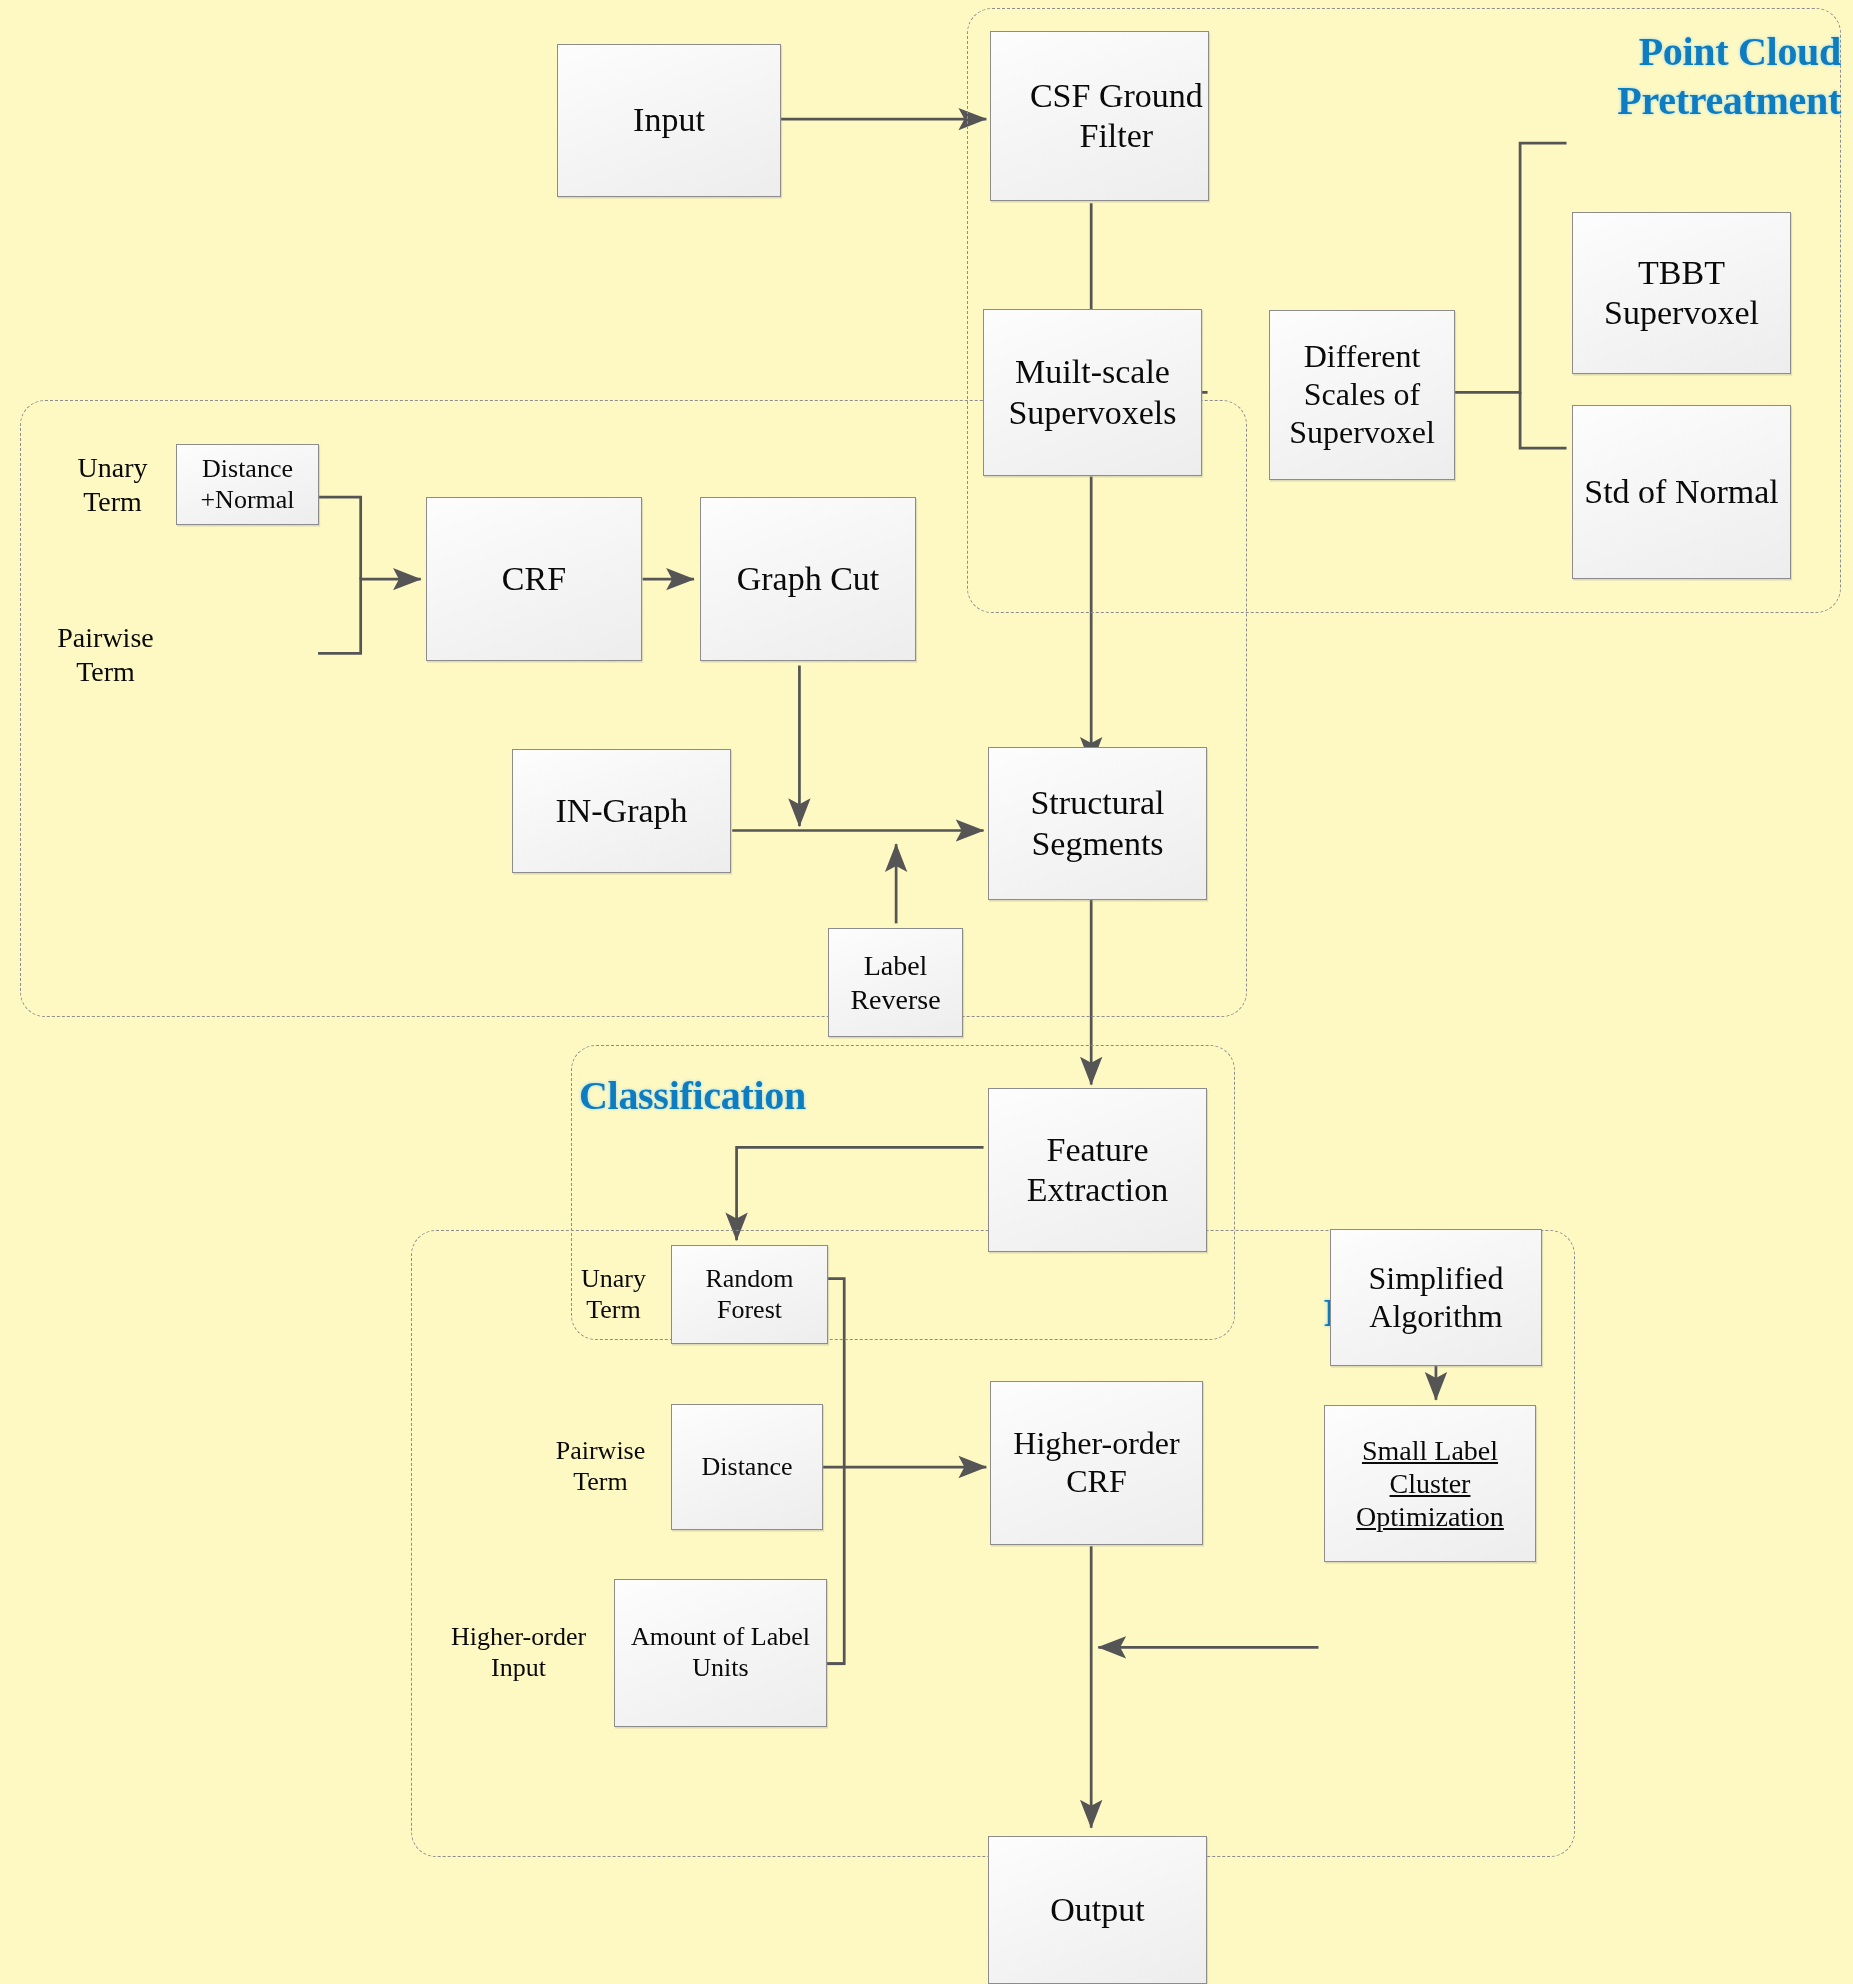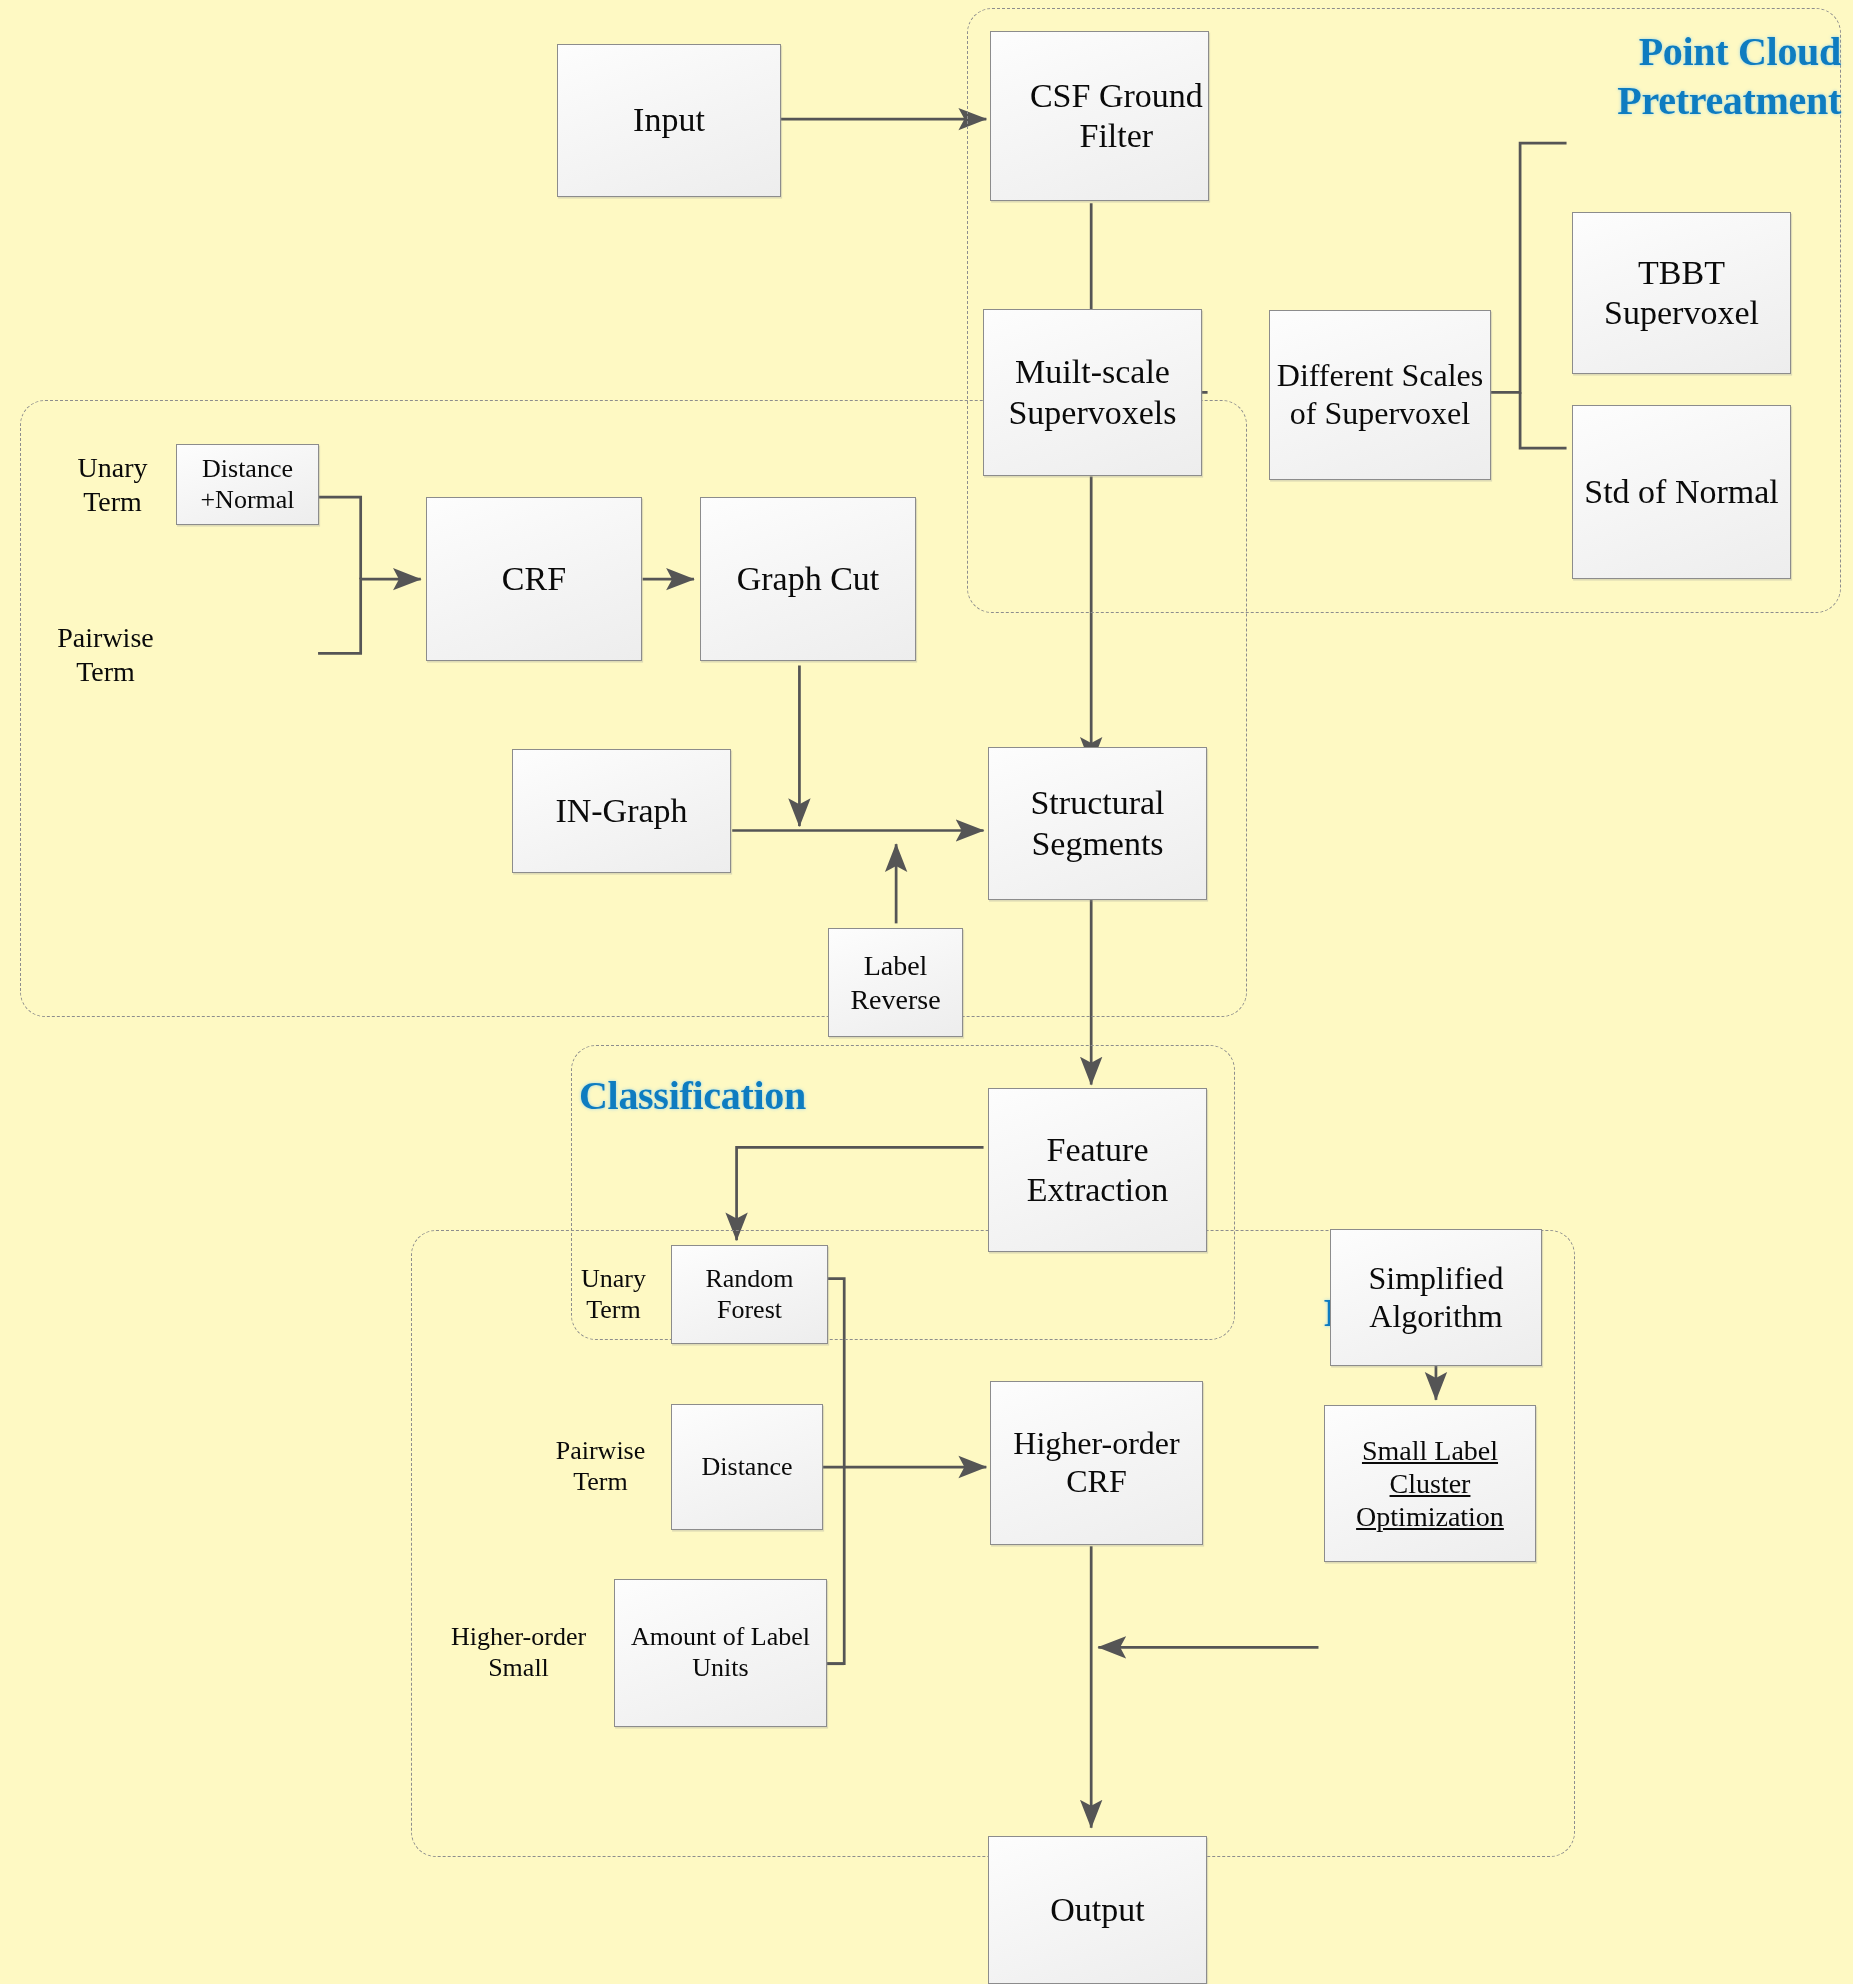--- a/index.html
+++ b/index.html
@@ -154,21 +154,21 @@
   <div class="node fs-big" style="left:990px; top:31px; width:219px; height:170px;padding-left:37px;">
     <span>CSF Ground
 Filter</span>
   </div>
 
   <div class="node fs-big" style="left:983px; top:309px; width:219px; height:167px;">
     <span>Muilt-scale
 Supervoxels</span>
   </div>
 
-  <div class="node fs-mid" style="left:1269px; top:310px; width:222px; height:170px;">
+  <div class="node fs-mid" style="left:1269px; top:310px; width:186px; height:170px;">
     <span>Different
 Scales of
 Supervoxel</span>
   </div>
 
   <div class="node fs-big" style="left:1572px; top:212px; width:219px; height:162px;">
     <span>TBBT
 Supervoxel</span>
   </div>
 
@@ -250,16 +250,16 @@
   <div class="sidelabel fs-sm" style="left:34px; top:600px; width:143px; height:109px;">Pairwise
 Term</div>
 
   <div class="sidelabel fs-xs" style="left:555px; top:1245px; width:117px; height:99px;">Unary
 Term</div>
 
   <div class="sidelabel fs-xs" style="left:529px; top:1404px; width:143px; height:126px;">Pairwise
 Term</div>
 
   <div class="sidelabel fs-xs" style="left:421px; top:1579px; width:195px; height:148px;">Higher-order
-Small</div>
+Input</div>
 
 </div>
 
 
 </body></html>

